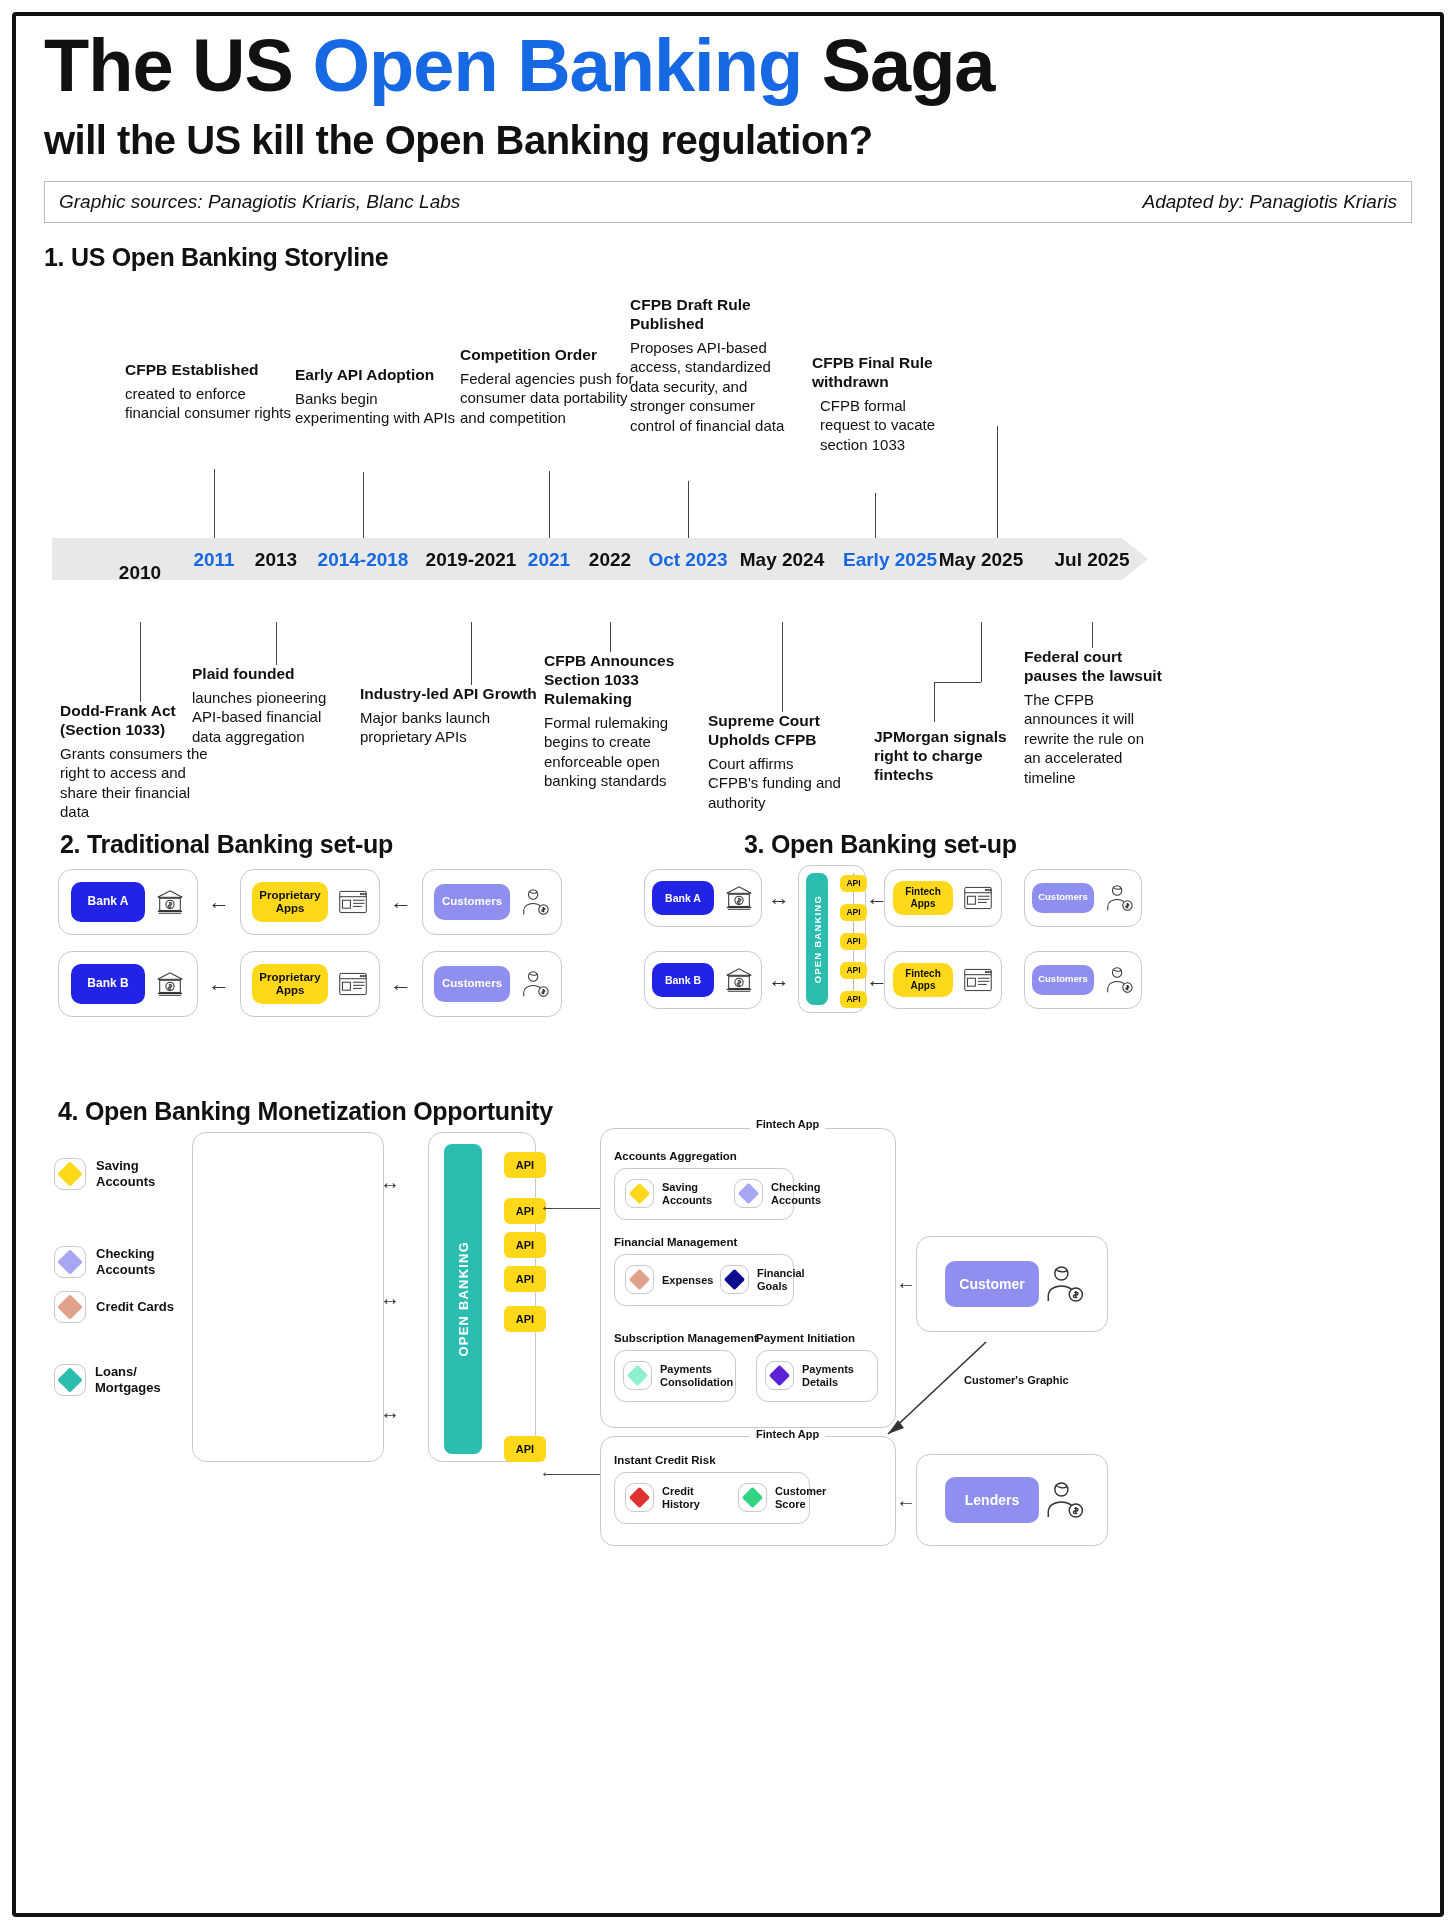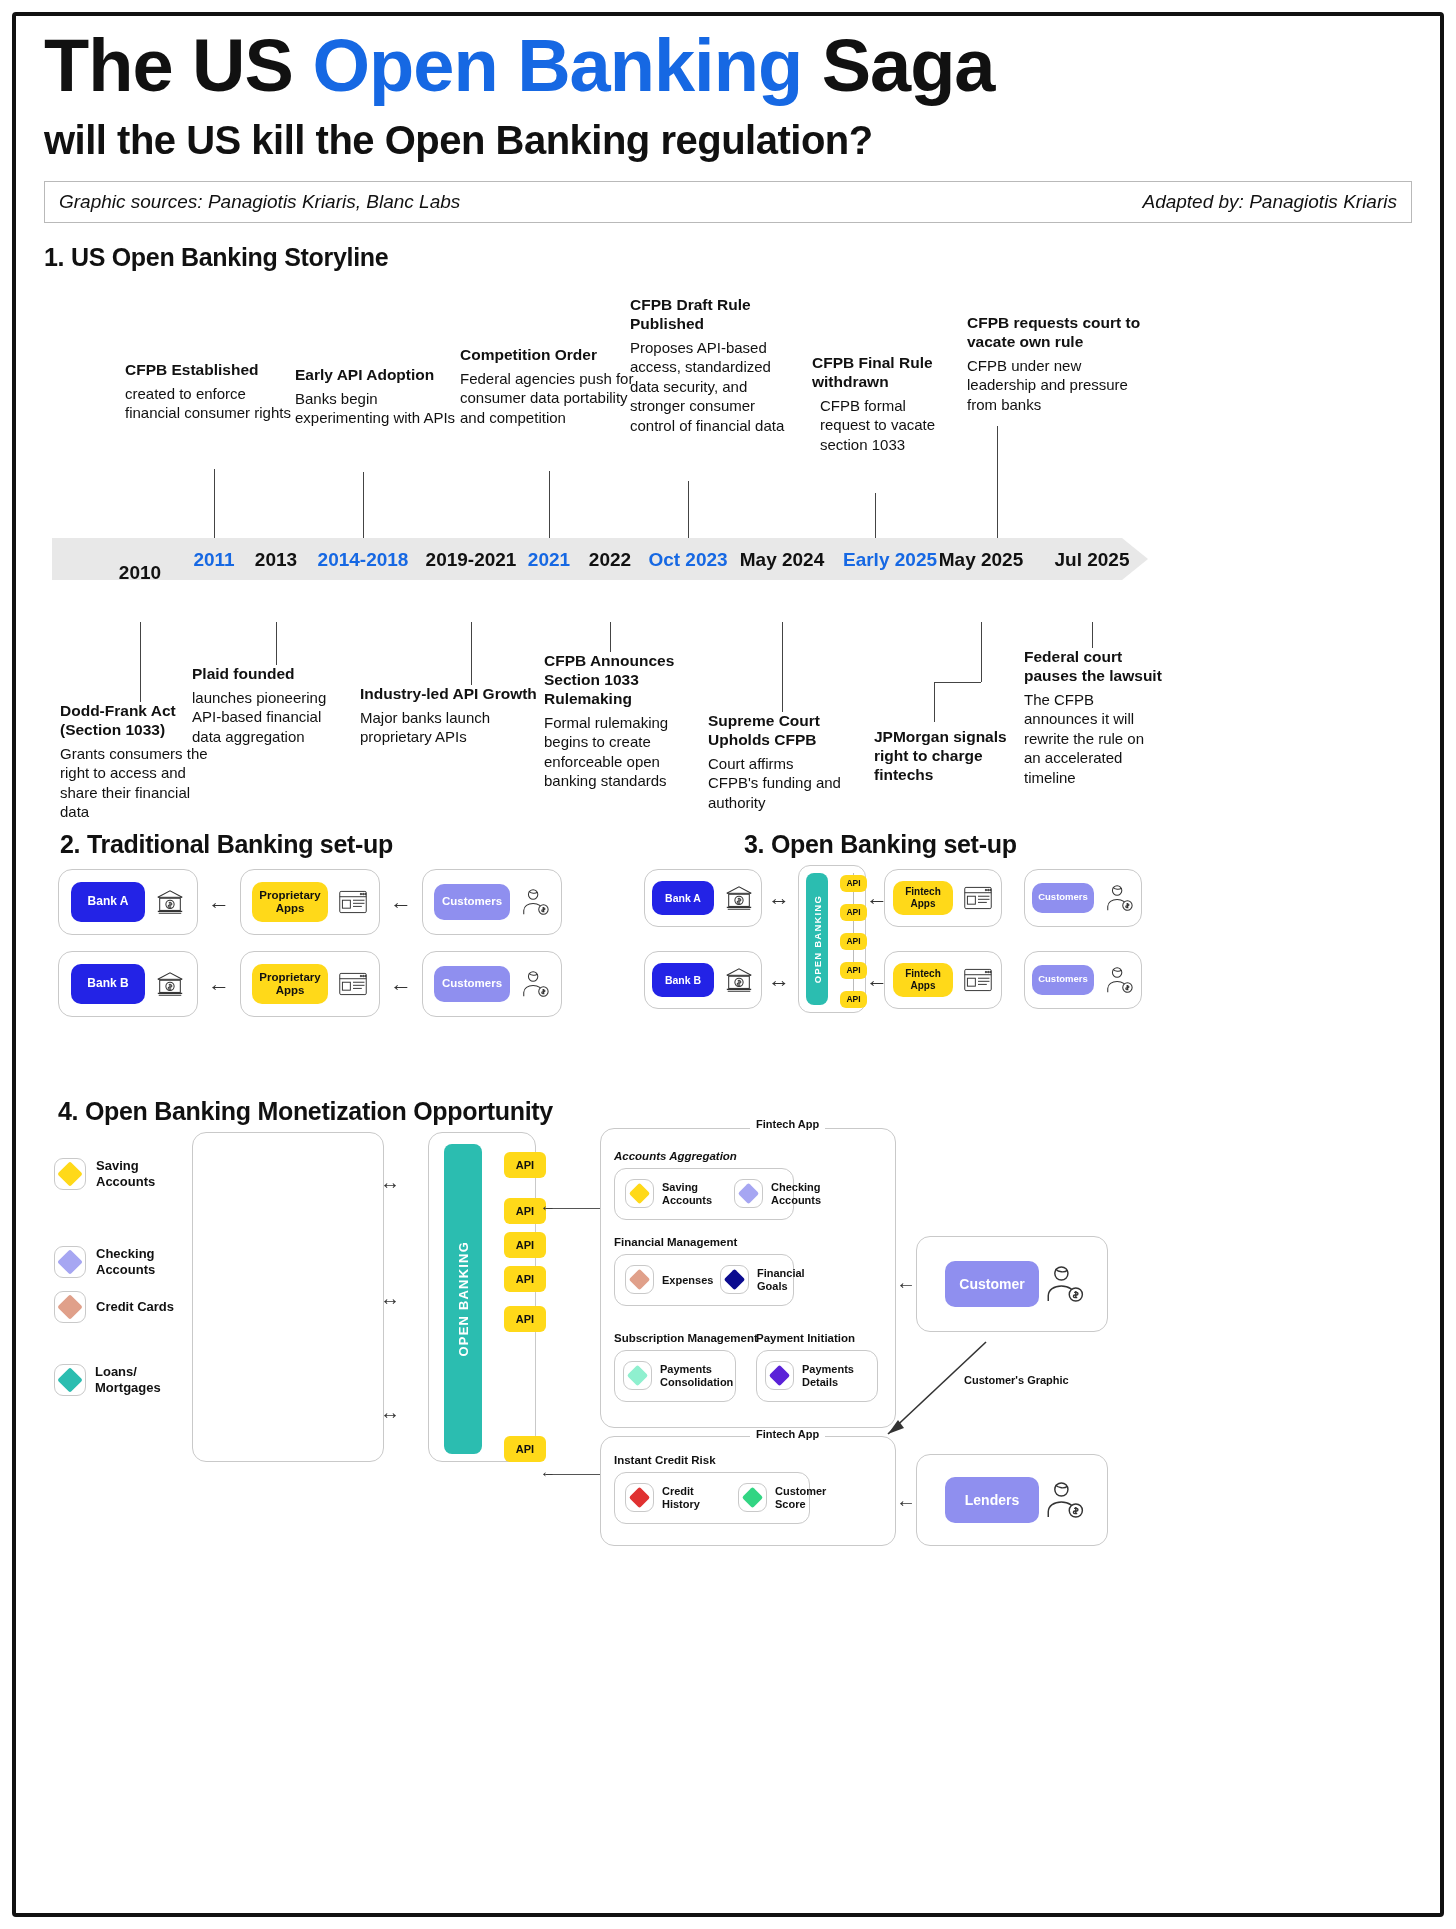--- a/index.html
+++ b/index.html
@@ -131,24 +131,20 @@
       <div class="tl-item" style="left: 586px; top: 10px; width: 162px;">
         <h4>CFPB Draft Rule Published</h4>
         <p>Proposes API-based access, standardized data security, and stronger consumer control of financial data</p>
       </div>
       <div class="tl-tick" style="left: 644px; top: 195px; height: 57px;"></div>
       <div class="tl-item indent" style="left: 768px; top: 68px; width: 140px;">
         <h4>CFPB Final Rule withdrawn</h4>
         <p>CFPB formal request to vacate section 1033</p>
       </div>
       <div class="tl-tick" style="left: 831px; top: 207px; height: 45px;"></div>
-      <div class="tl-item" style="left: 923px; top: 28px; width: 182px;">
-        <h4>CFPB requests court to vacate own rule</h4>
-        <p>CFPB under new leadership and pressure from banks</p>
-      </div>
       <div class="tl-tick" style="left: 953px; top: 140px; height: 112px;"></div>
       <div class="tl-item" style="left: 16px; top: 416px; width: 150px;">
         <h4>Dodd-Frank Act (Section 1033)</h4>
         <p>Grants consumers the right to access and share their financial data</p>
       </div>
       <div class="tl-tick" style="left: 96px; top: 336px; height: 80px;"></div>
       <div class="tl-item" style="left: 148px; top: 379px; width: 160px;">
         <h4>Plaid founded</h4>
         <p>launches pioneering API-based financial data aggregation</p>
       </div>
@@ -448,21 +444,21 @@
         <span style="font-size: 13px;">OPEN BANKING</span>
       </div>
       <div class="api-chip" style="position: absolute; left: 460px; top: 16px; width: 42px; height: 26px; font-size: 11px;">API</div>
       <div class="api-chip" style="position: absolute; left: 460px; top: 62px; width: 42px; height: 26px; font-size: 11px;">API</div>
       <div class="api-chip" style="position: absolute; left: 460px; top: 96px; width: 42px; height: 26px; font-size: 11px;">API</div>
       <div class="api-chip" style="position: absolute; left: 460px; top: 130px; width: 42px; height: 26px; font-size: 11px;">API</div>
       <div class="api-chip" style="position: absolute; left: 460px; top: 170px; width: 42px; height: 26px; font-size: 11px;">API</div>
       <div class="api-chip" style="position: absolute; left: 460px; top: 300px; width: 42px; height: 26px; font-size: 11px;">API</div>
       <div class="card" style="position: absolute; left: 556px; top: -8px; width: 296px; height: 300px; border-radius: 14px; display: block;"></div>
       <div style="position: absolute; left: 706px; top: -18px; background: rgb(255, 255, 255); padding: 0px 6px; font-size: 11px; font-weight: bold;">Fintech App</div>
-      <div style="position: absolute; left: 570px; top: 14px; font-size: 11.5px; font-weight: bold; font-style: italic;">Accounts Aggregation</div>
+      <div style="position: absolute; left: 570px; top: 14px; font-size: 11.5px; font-weight: bold;">Accounts Aggregation</div>
       <div class="grpbox" style="position: absolute; left: 570px; top: 32px; width: 180px; height: 52px; display: flex; align-items: center; gap: 14px; padding: 0px 10px;">
         <div class="featline">
           <div class="diamond-box" style="width: 29px; height: 29px;">
             <div class="dia" style="width: 15px; height: 15px; background: rgb(255, 217, 25);"></div>
           </div>
           <div class="featlabel" style="width: 58px;">Saving Accounts</div>
         </div>
         <div class="featline">
           <div class="diamond-box" style="width: 29px; height: 29px;">
             <div class="dia" style="width: 15px; height: 15px; background: rgb(166, 166, 242);"></div>

